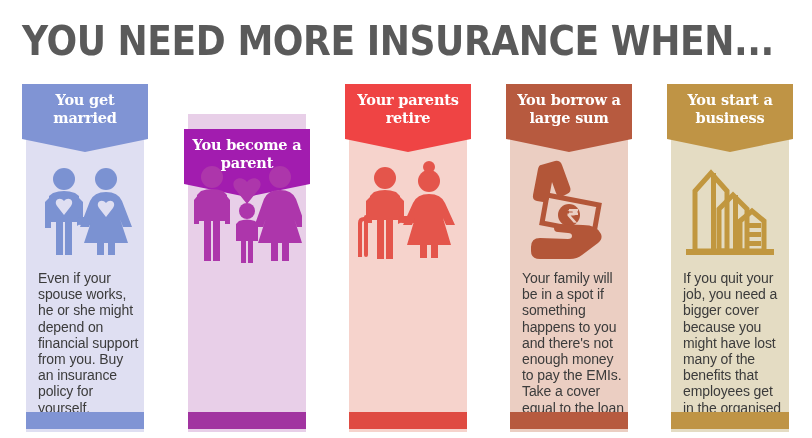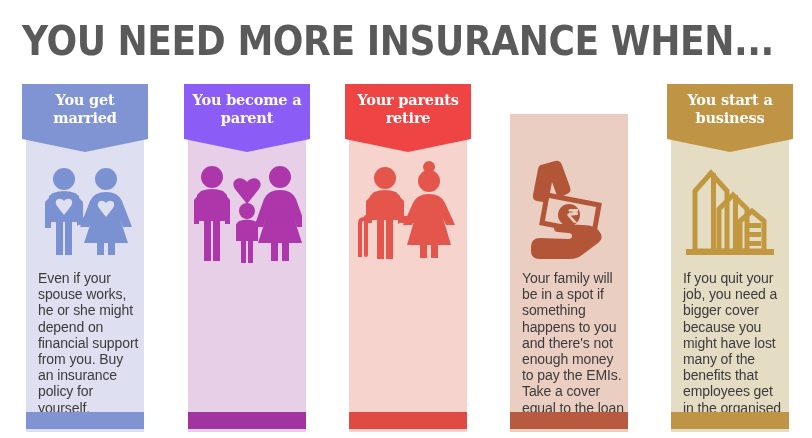--- a/index.html
+++ b/index.html
@@ -144,21 +144,21 @@
           <path d="M73 44 c-4 -5 -11 -1 -7 5 l7 9 l7 -9 c4 -6 -3 -10 -7 -5 z"></path>
         </g>
       </svg>
     </div>
     <div class="body-text" style="color: rgb(59, 59, 59);">Even if your spouse works, he or she might depend on financial support from you. Buy an insurance policy for yourself.</div>
     <div class="footer-bar" style="background: rgb(128, 148, 212);"></div>
   </div>
 
   <div class="col col-1">
     <div class="body-panel" style="background: rgb(232, 207, 232);"></div>
-    <div class="header" style="background: #8b5cf6;">
+    <div class="header" style="background: #a21caf; margin-top: 45px;">
       <div class="header-label">You become a parent</div>
     </div>
     <div class="icon-wrap">
       <svg width="110" height="104" viewBox="0 0 110 104" style="color: rgb(173, 54, 171);">
         <g class="ink" fill="#ad36ab" stroke="null">
 
           <circle cx="20" cy="18" r="11"></circle>
           <path d="M9 32 q11 -4 22 0 l4 4 v26 h-7 v40 h-7 v-40 h-2 v40 h-7 v-40 h-7 v-26 z"></path>
           <path d="M7 35 l-5 6 v24 h5 z"></path>
           <path d="M33 35 l5 6 v24 h-5 z"></path>
@@ -203,20 +203,23 @@
           <rect x="65" y="85" width="7" height="14"></rect>
           <rect x="76" y="85" width="7" height="14"></rect>
         </g>
       </svg>
     </div>
     <div class="footer-bar" style="background: rgb(223, 75, 66);"></div>
   </div>
 
   <div class="col col-3">
     <div class="body-panel" style="background: rgb(235, 206, 194);"></div>
+    <div class="header" style="background: rgb(183, 90, 63);">
+      <div class="header-label">You borrow a large sum</div>
+    </div>
     <div class="icon-wrap">
       <svg width="104" height="104" viewBox="0 0 104 104" style="color: rgb(179, 86, 56);">
         <g class="ink" fill="#b35638" stroke="null">
 
           <path d="M30 36 l52 10 l-5 28 l-52 -10 z" fill="none" stroke-width="5" stroke="currentColor"></path>
 
           <circle cx="52" cy="56" r="11"></circle>
 
           <path d="M24 6 l14 -4 q5 -1 7 4 l8 22 q2 5 -3 7 l-4 2 q-5 2 -7 -3 l-4 -11 l-3 16 q-1 5 -6 4 l-6 -1 q-5 -1 -4 -6 l5 -26 q1 -4 3 -4 z"></path>
 

